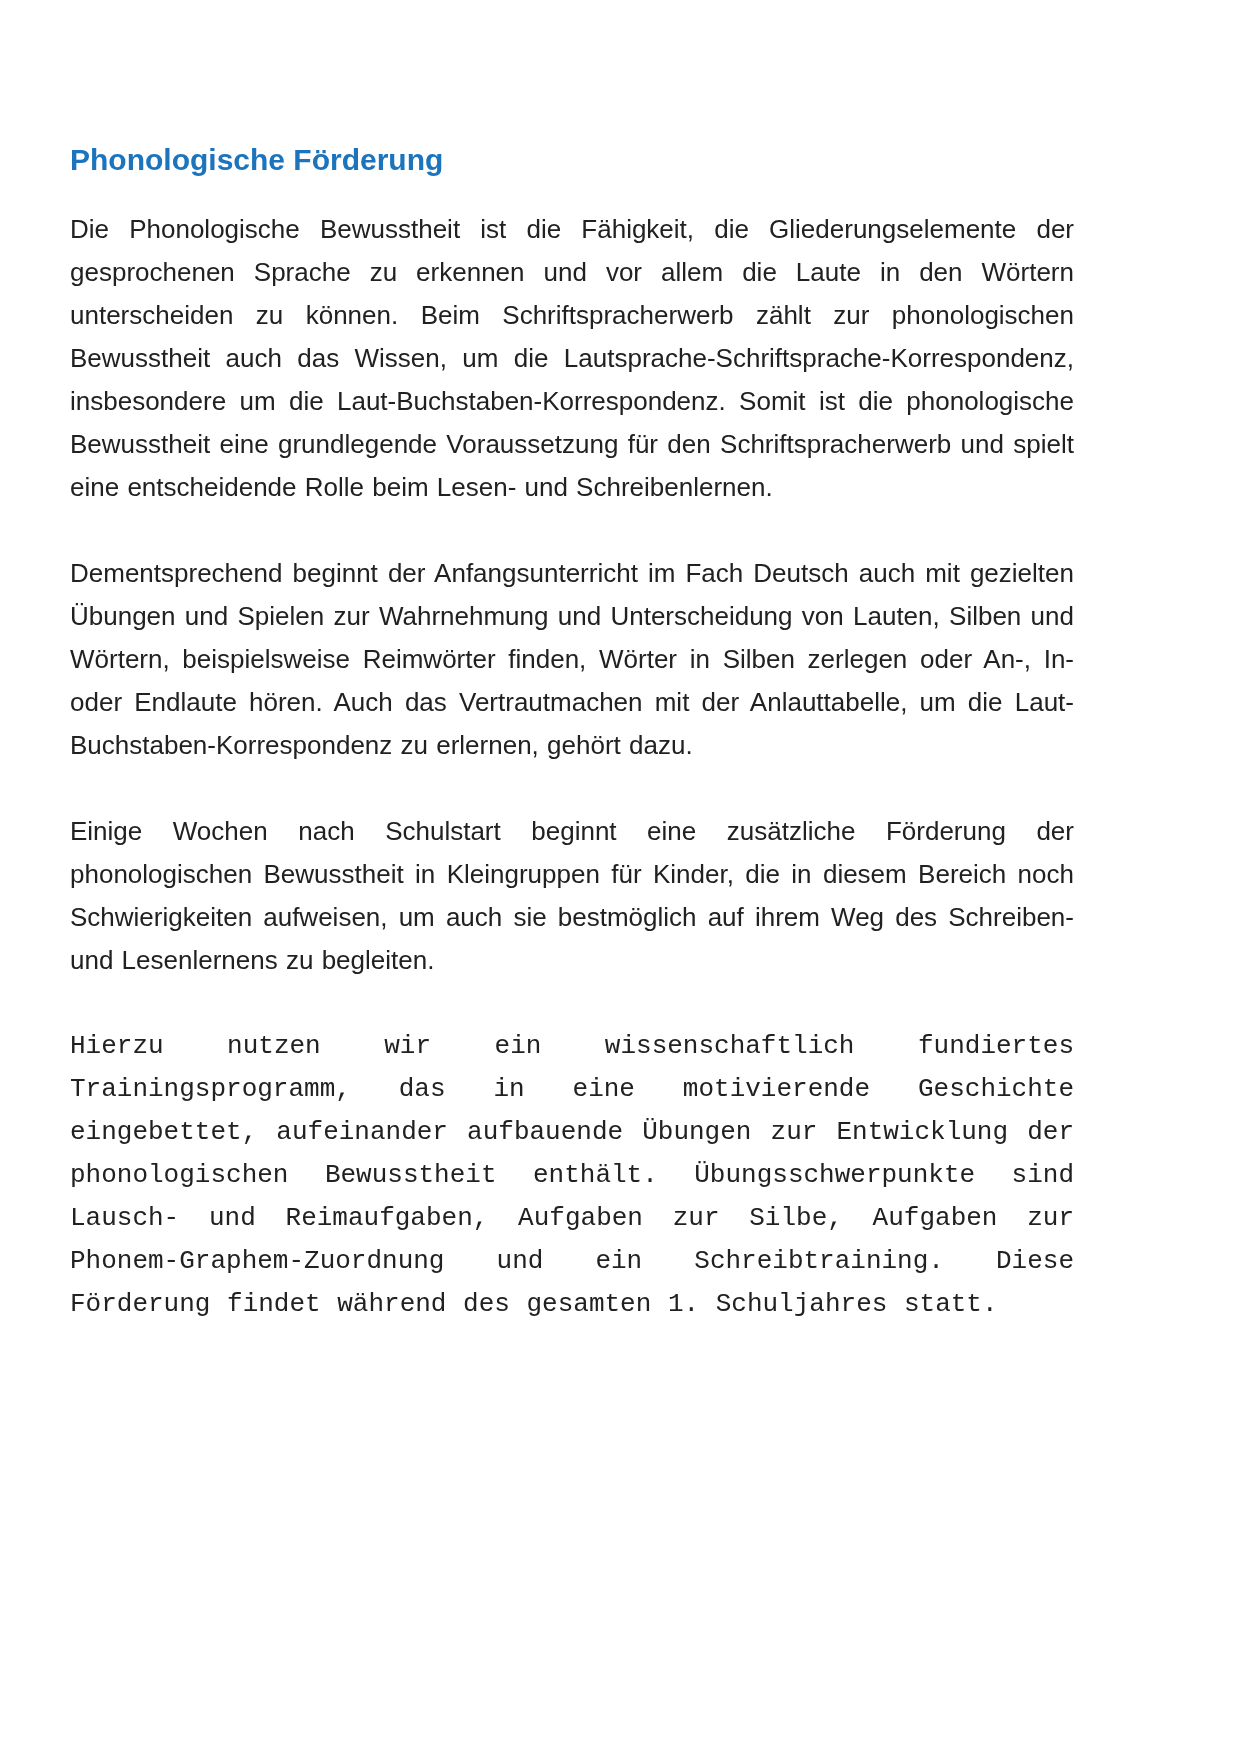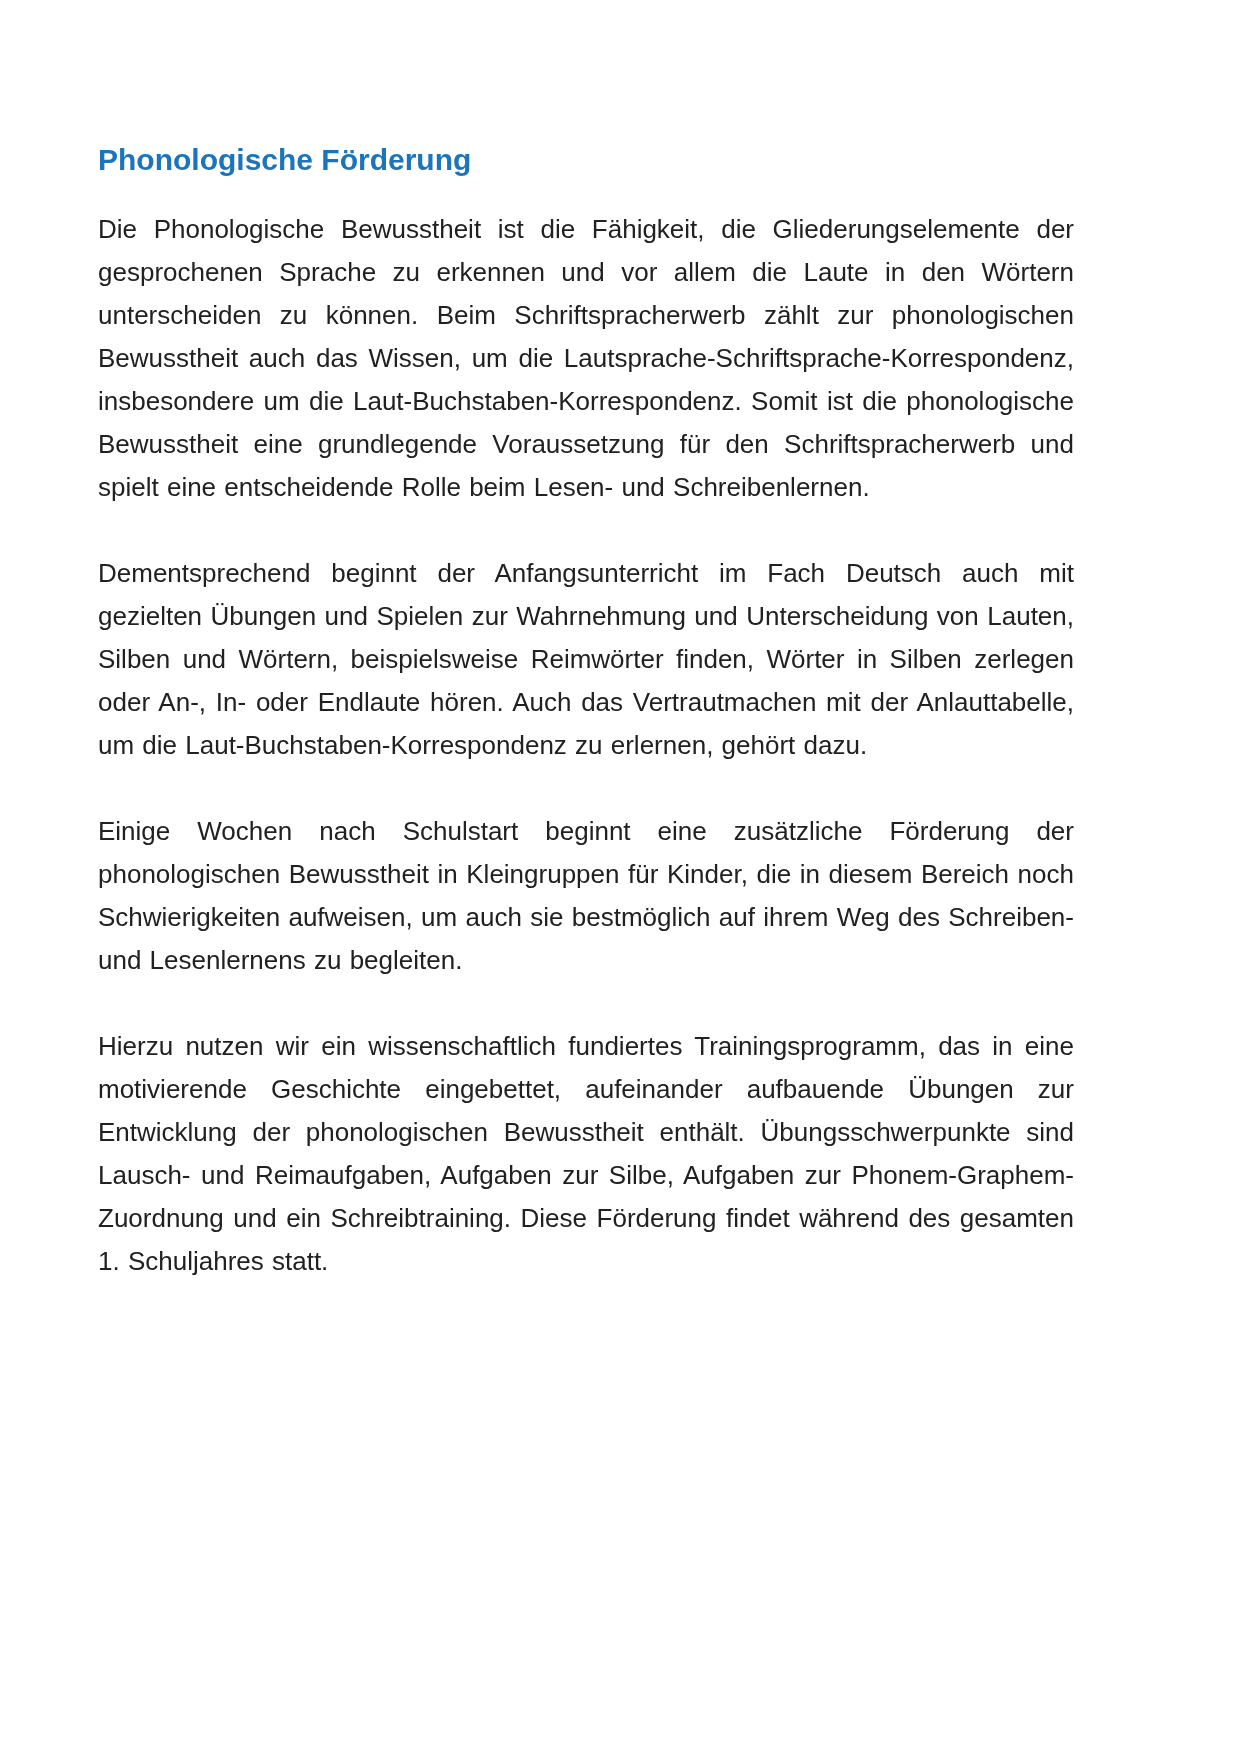--- a/index.html
+++ b/index.html
@@ -6,21 +6,21 @@
     margin: 0;
     padding: 0;
     background: #ffffff;
   }
   .page {
     position: relative;
     width: 1240px;
     height: 1753px;
     box-sizing: border-box;
     background: #ffffff;
-    padding: 141px 150px 60px 98px;
+    padding: 141px 150px 60px 70px;
     font-family: "Liberation Sans", "DejaVu Sans", sans-serif;
     overflow: hidden;
   }
   .doc-title {
     margin: 0 0 29px 0;
     font-size: 30px;
     line-height: 38px;
     font-weight: 700;
     color: #1b74bc;
   }
@@ -28,20 +28,21 @@
     margin: 0 16px 43px 0;
     font-size: 26px;
     line-height: 43px;
     color: #212121;
     text-align: justify;
     text-align-last: left;
     word-spacing: 1px;
   }
   .body-paragraph:last-child {
     margin-bottom: 0;
+    font-family: Liberation Mono, monospace;
   }
 </style>
 </head>
 <body>
 
 <div class="page">
   <h1 class="doc-title">Phonologische Förderung</h1>
 
   <p class="body-paragraph">Die Phonologische Bewusstheit ist die Fähigkeit, die Gliederungselemente der gesprochenen Sprache zu erkennen und vor allem die Laute in den Wörtern unterscheiden zu können. Beim Schriftspracherwerb zählt zur phonologischen Bewusstheit auch das Wissen, um die Lautsprache-Schriftsprache-Korrespondenz, insbesondere um die Laut-Buchstaben-Korrespondenz. Somit ist die phonologische Bewusstheit eine grundlegende Voraussetzung für den Schriftspracherwerb und spielt eine entscheidende Rolle beim Lesen- und Schreibenlernen.</p>
 

